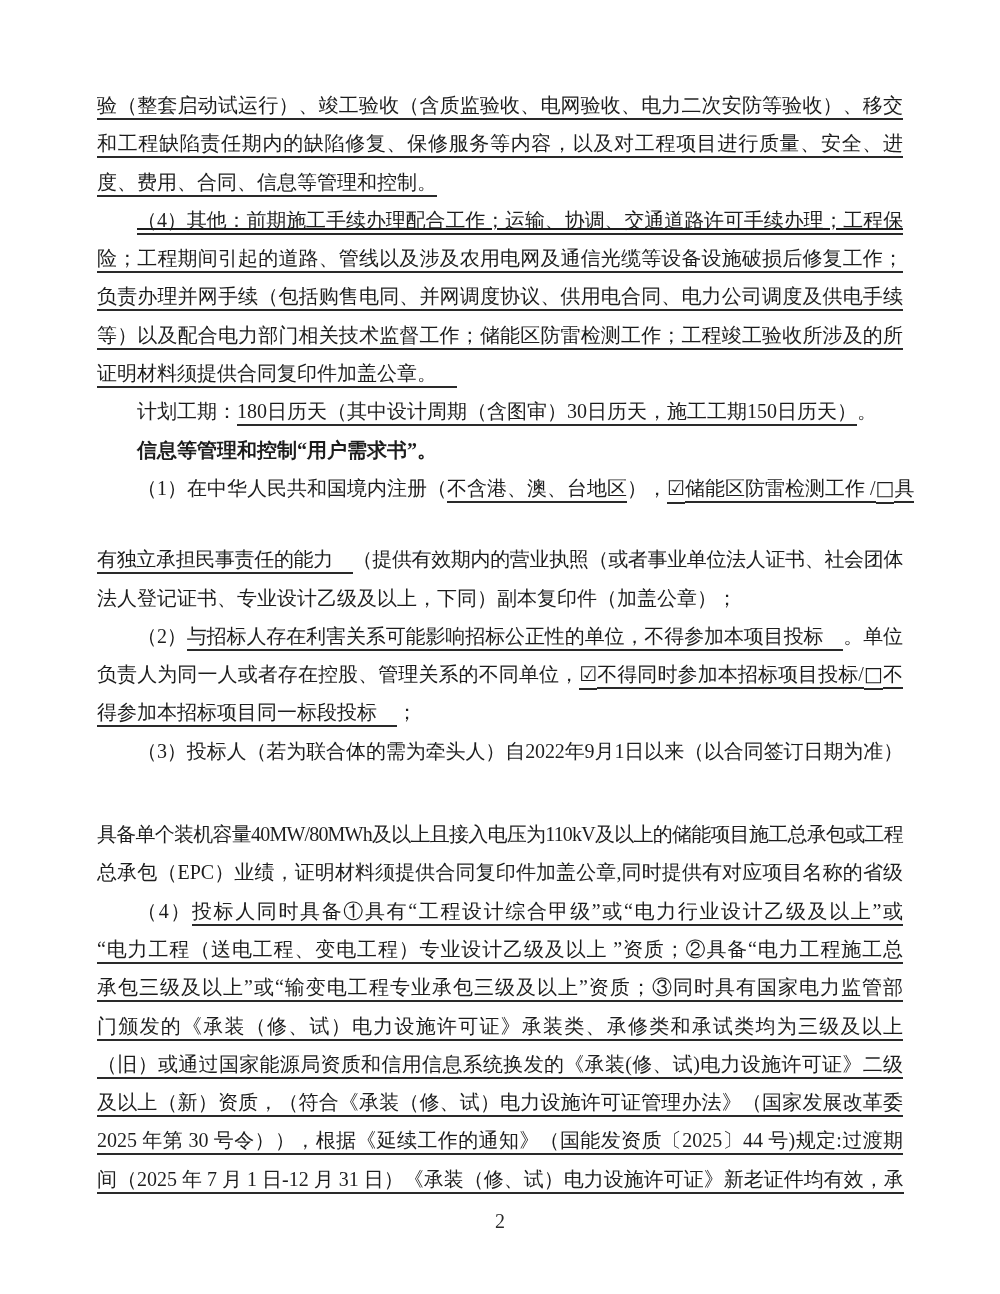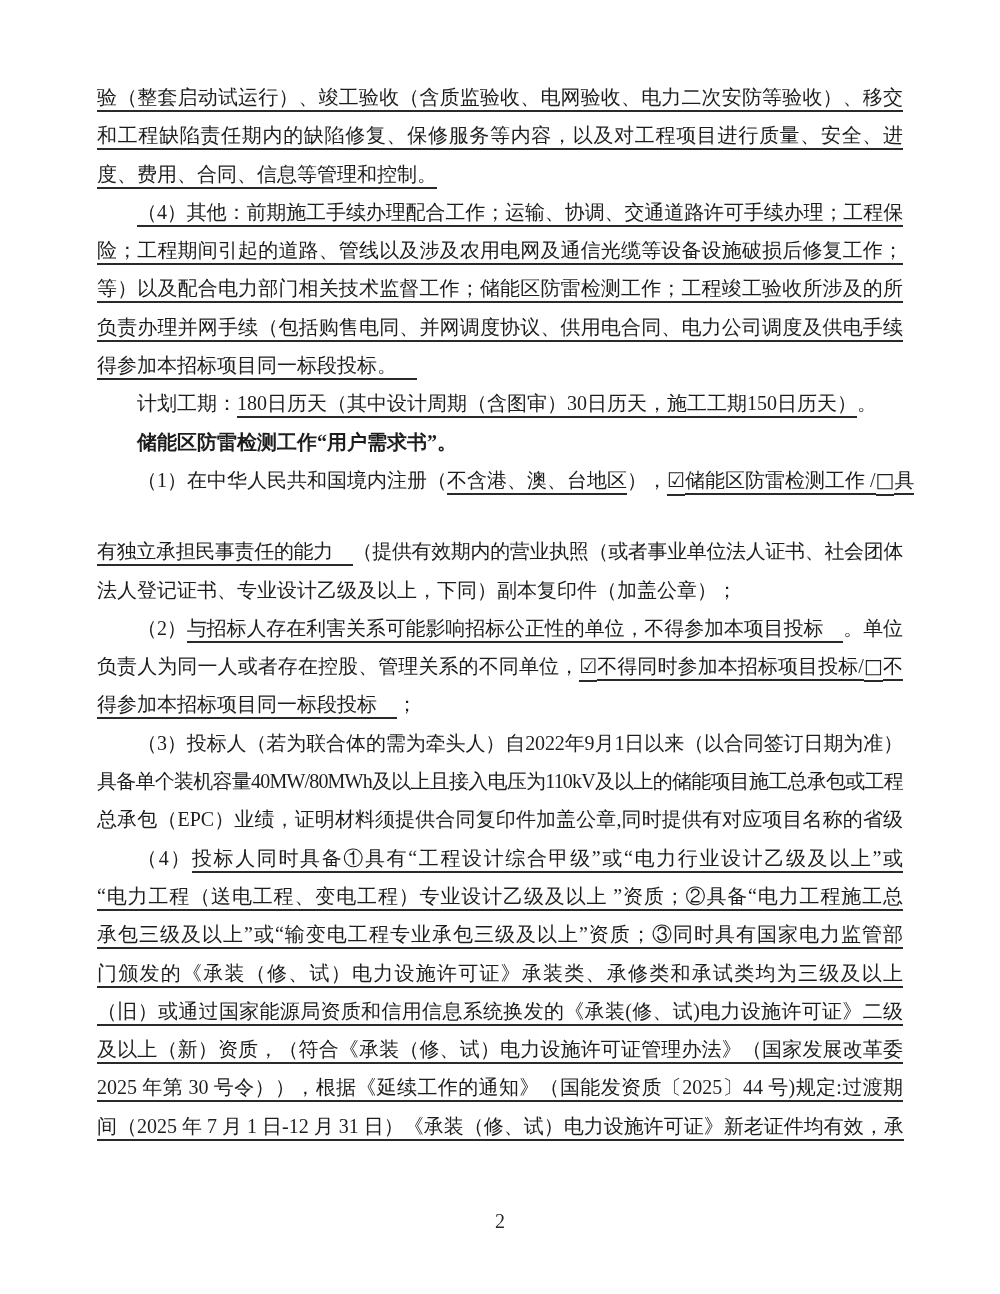--- a/index.html
+++ b/index.html
@@ -11,21 +11,21 @@
     position: relative;
     width: 1000px;
     height: 1294px;
     font-family: "Liberation Serif", "DejaVu Serif", serif;
     color: #1d1d1d;
     overflow: hidden;
   }
   .doc {
     position: absolute;
     left: 97px;
-    top: 78px;
+    top: 86px;
     width: 806px;
     font-size: 20px;
     line-height: 38.3px;
   }
   .line {
     height: 38.3px;
     white-space: nowrap;
     text-align: justify;
     text-align-last: left;
   }
@@ -56,35 +56,35 @@
   }
 </style>
 </head>
 <body>
 
 <div class="page">
   <div class="doc">
       <div class="line fill"><span class="u">验（整套启动试运行）、竣工验收（含质监验收、电网验收、电力二次安防等验收）、移交</span></div>
       <div class="line fill"><span class="u">和工程缺陷责任期内的缺陷修复、保修服务等内容，以及对工程项目进行质量、安全、进</span></div>
       <div class="line"><span class="u">度、费用、合同、信息等管理和控制。</span></div>
-      <div class="line indent fill" style="letter-spacing: -0.15px;"><span class="u">（4）其他：前期施工手续办理配合工作；运输、协调、交通道路许可手续办理；工程保</span></div>
+      <div class="line indent fill" style="letter-spacing: -0.15px; text-decoration: underline;"><span class="u">（4）其他：前期施工手续办理配合工作；运输、协调、交通道路许可手续办理；工程保</span></div>
       <div class="line fill"><span class="u">险；工程期间引起的道路、管线以及涉及农用电网及通信光缆等设备设施破损后修复工作；</span></div>
+      <div class="line fill"><span class="u">负责办理并网手续（包括购售电同、并网调度协议、供用电合同、电力公司调度及供电手续</span></div>
       <div class="line fill"><span class="u">等）以及配合电力部门相关技术监督工作；储能区防雷检测工作；工程竣工验收所涉及的所</span></div>
-      <div class="line fill"><span class="u">负责办理并网手续（包括购售电同、并网调度协议、供用电合同、电力公司调度及供电手续</span></div>
-      <div class="line"><span class="u">得参加本招标项目同一标段投标。　</span></div>
+      <div class="line"><span class="u">证明材料须提供合同复印件加盖公章。　</span></div>
       <div class="line indent"><span>计划工期：</span><span class="u">180日历天（其中设计周期（含图审）30日历天，施工工期150日历天）</span><span>。</span></div>
-      <div class="line indent bold"><span>储能区防雷检测工作“用户需求书”。</span></div>
+      <div class="line indent bold"><span>信息等管理和控制“用户需求书”。</span></div>
       <div class="line indent fill"><span>（1）在中华人民共和国境内注册（</span><span class="u">不含港、澳、台地区</span><span>），</span><span class="u cb">☑</span><span class="u">储能区防雷检测工作 /</span><span class="u cb">□</span><span class="u">具</span></div>
       <div class="line fill" style="letter-spacing: -0.39px; margin-top: 33px;"><span class="u">有独立承担民事责任的能力　</span><span>（提供有效期内的营业执照（或者事业单位法人证书、社会团体</span></div>
       <div class="line"><span>法人登记证书、专业设计乙级及以上，下同）副本复印件（加盖公章）；</span></div>
       <div class="line indent fill" style="letter-spacing: -0.15px;"><span>（2）</span><span class="u">与招标人存在利害关系可能影响招标公正性的单位，不得参加本项目投标　</span><span>。单位</span></div>
       <div class="line fill"><span>负责人为同一人或者存在控股、管理关系的不同单位，</span><span class="u cb">☑</span><span class="u">不得同时参加本招标项目投标/</span><span class="u cb">□</span><span class="u">不</span></div>
       <div class="line"><span class="u">得参加本招标项目同一标段投标　</span><span>；</span></div>
       <div class="line indent fill" style="letter-spacing: -0.14px;"><span>（3）投标人（若为联合体的需为牵头人）自2022年9月1日以来（以合同签订日期为准）</span></div>
-      <div class="line fill" style="letter-spacing: -0.81px;"><span>具备单个装机容量40MW/80MWh及以上且接入电压为110kV及以上的储能项目施工总承包或工程</span></div>
+      <div class="line fill" style="letter-spacing: -0.81px; margin-top: 45px;"><span>具备单个装机容量40MW/80MWh及以上且接入电压为110kV及以上的储能项目施工总承包或工程</span></div>
       <div class="line fill"><span>总承包（EPC）业绩，证明材料须提供合同复印件加盖公章,同时提供有对应项目名称的省级</span></div>
       <div class="line indent fill"><span>（4）</span><span class="u">投标人同时具备①具有“工程设计综合甲级”或“电力行业设计乙级及以上”或</span></div>
       <div class="line fill"><span class="u">“电力工程（送电工程、变电工程）专业设计乙级及以上 ”资质；②具备“电力工程施工总</span></div>
       <div class="line fill"><span class="u">承包三级及以上”或“输变电工程专业承包三级及以上”资质；③同时具有国家电力监管部</span></div>
       <div class="line fill"><span class="u">门颁发的《承装（修、试）电力设施许可证》承装类、承修类和承试类均为三级及以上</span></div>
       <div class="line fill"><span class="u">（旧）或通过国家能源局资质和信用信息系统换发的《承装(修、试)电力设施许可证》二级</span></div>
       <div class="line fill"><span class="u">及以上（新）资质，（符合《承装（修、试）电力设施许可证管理办法》（国家发展改革委</span></div>
       <div class="line fill"><span class="u">2025 年第 30 号令）），根据《延续工作的通知》（国能发资质〔2025〕44 号)规定:过渡期</span></div>
       <div class="line fill"><span class="u">间（2025 年 7 月 1 日-12 月 31 日）《承装（修、试）电力设施许可证》新老证件均有效，承</span></div>
     </div>

